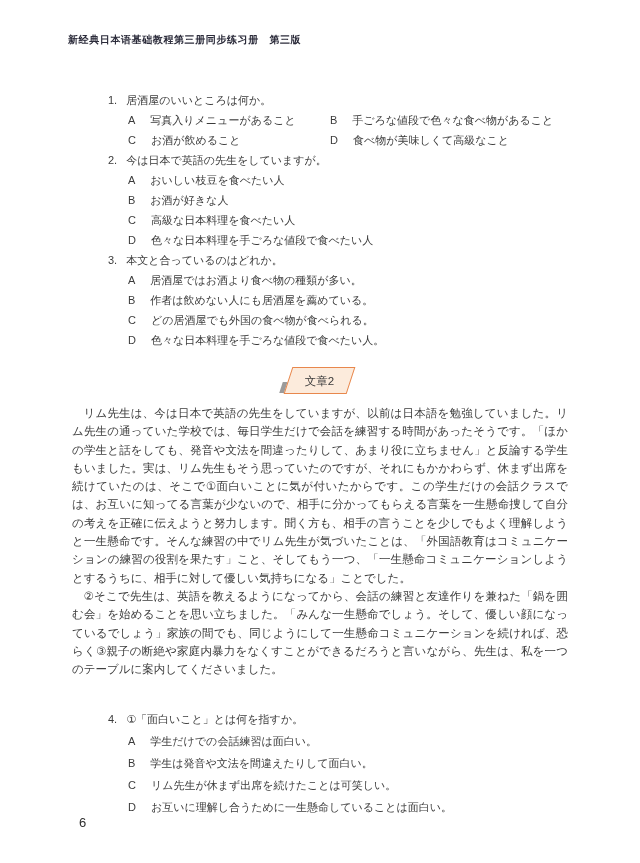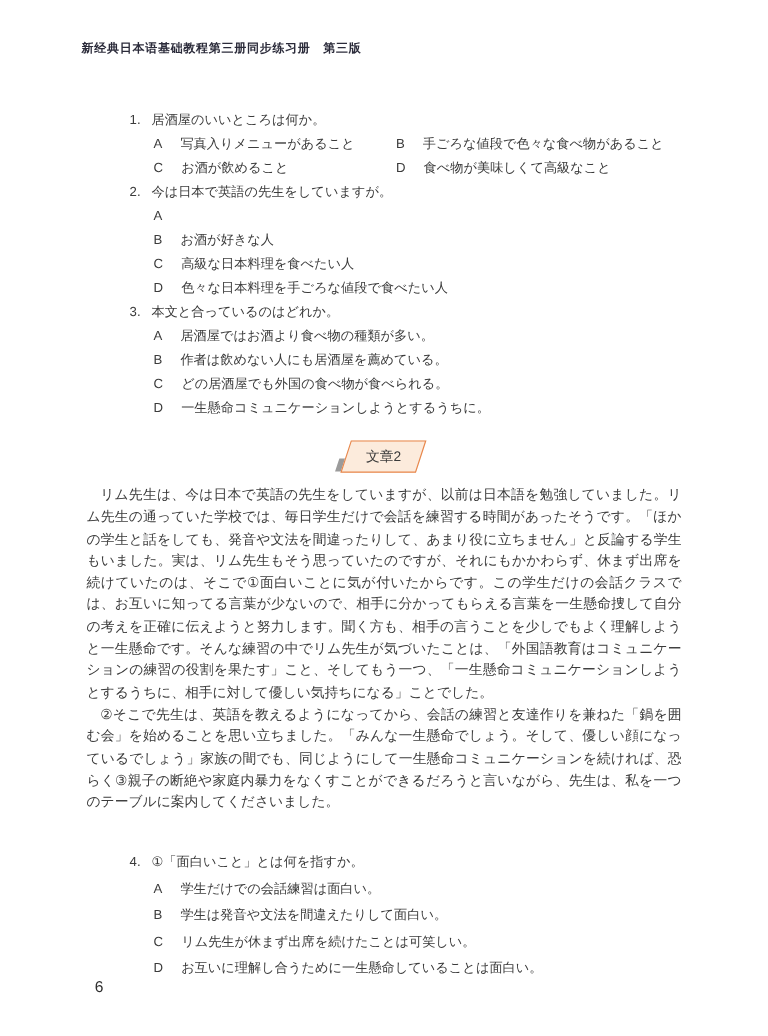--- a/index.html
+++ b/index.html
@@ -105,20 +105,21 @@
       </div>
 
       <div class="q">
         <div class="stem">
           <span class="qnum">2.</span>
           <span>今は日本で英語の先生をしていますが。</span>
         </div>
         <div class="opts">
           <div class="opt">
             <span class="olabel">A</span>
+            <span>おいしい枝豆を食べたい人</span>
           </div>
           <div class="opt">
             <span class="olabel">B</span>
             <span>お酒が好きな人</span>
           </div>
           <div class="opt">
             <span class="olabel">C</span>
             <span>高級な日本料理を食べたい人</span>
           </div>
           <div class="opt">
@@ -141,21 +142,21 @@
           <div class="opt">
             <span class="olabel">B</span>
             <span>作者は飲めない人にも居酒屋を薦めている。</span>
           </div>
           <div class="opt">
             <span class="olabel">C</span>
             <span>どの居酒屋でも外国の食べ物が食べられる。</span>
           </div>
           <div class="opt">
             <span class="olabel">D</span>
-            <span>一生懸命コミュニケーションしようとするうちに。</span>
+            <span>色々な日本料理を手ごろな値段で食べたい人。</span>
           </div>
         </div>
       </div>
 
     </section>
 
     <div class="badge-row">
       <span class="badge-wrap">
         <span class="badge-tri" style="background: rgb(155, 155, 155);"></span>
         <span class="badge" style="border-color: rgb(232, 135, 76); background: rgb(252, 235, 220);">

